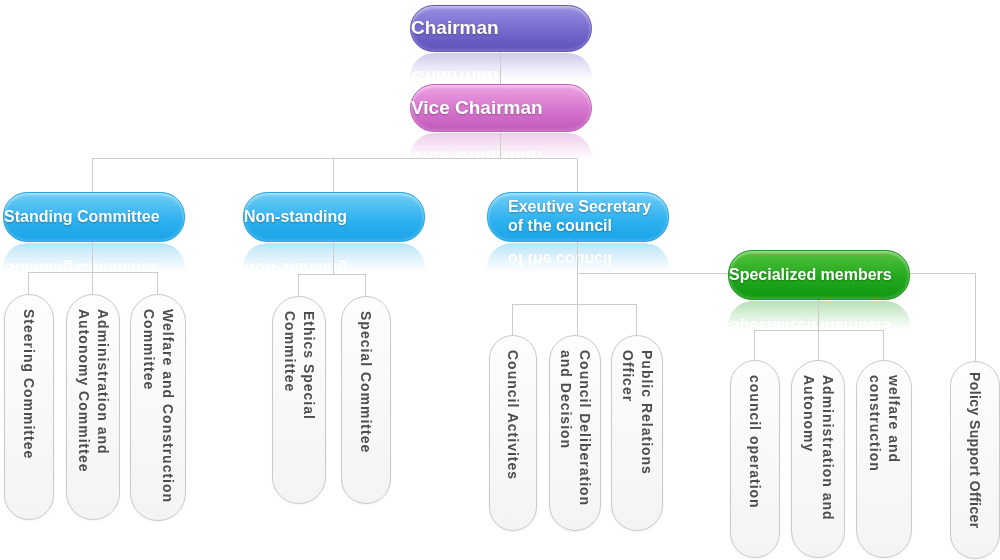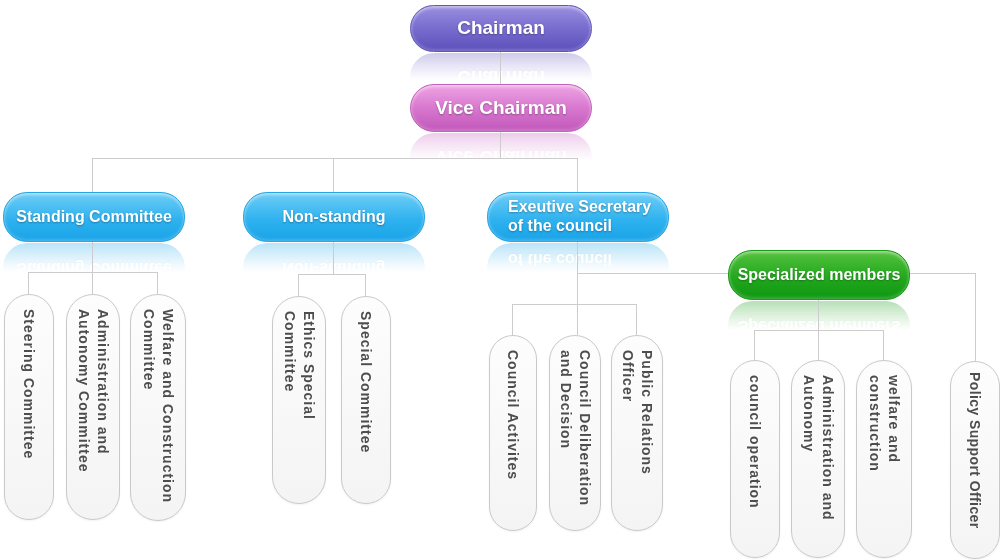--- a/index.html
+++ b/index.html
@@ -6,21 +6,21 @@
   #canvas{
     position:relative;width:1000px;height:560px;overflow:hidden;background:#ffffff;
     font-family:"Liberation Sans","DejaVu Sans",sans-serif;
   }
   
   .hline,.vline{position:absolute;background:#cccccc;z-index:2;}
   .hline{height:1px;}
   .vline{width:1px;}
   
   .pill{
-    position:absolute;z-index:3;display:flex;align-items:center;justify-content:center;
+    position:absolute;z-index:3;display:flex;align-items:center;justify-content:flex-start;
     border-radius:24px;color:#ffffff;font-weight:bold;text-align:center;
     text-shadow:0 1px 2px rgba(0,0,0,0.30);
     box-shadow:inset 0 2px 3px rgba(255,255,255,0.45), inset 0 -2px 3px rgba(255,255,255,0.18);
   }
   .pill .plabel{white-space:pre-line;line-height:1.18;}
   .purple{background:linear-gradient(to bottom,#9a8fe0 0%,#7b6fd0 45%,#5c50bb 100%);border:1px solid #6257b8;}
   .pink  {background:linear-gradient(to bottom,#eda3e3 0%,#d878cf 50%,#c157ba 100%);border:1px solid #c263bb;}
   .blue  {background:linear-gradient(to bottom,#6fcdf6 0%,#2fb2ef 55%,#18a3e8 100%);border:1px solid #27a7e4;}
   .green {background:linear-gradient(to bottom,#55c23e 0%,#23a81e 55%,#0f9712 100%);border:1px solid #1b9c18;}
   .fs19{font-size:19px;}

